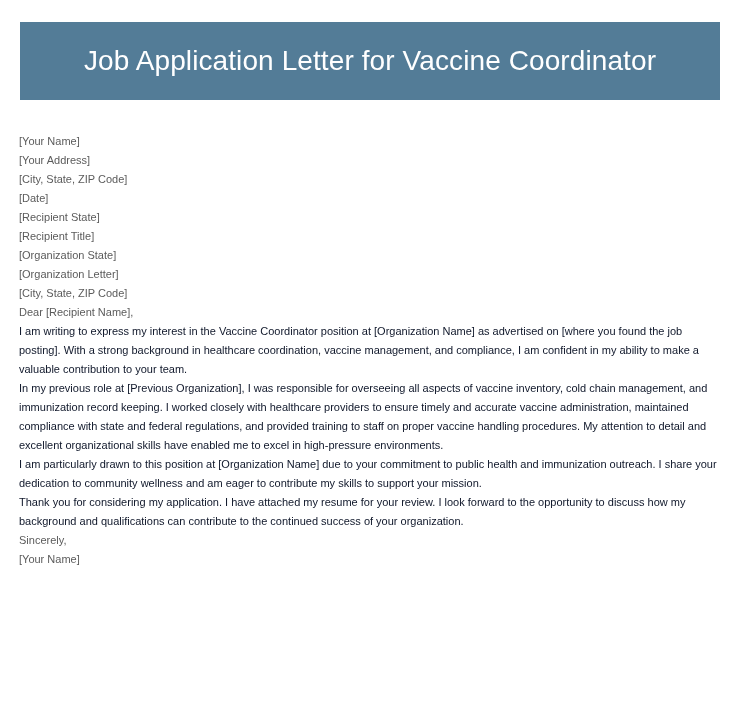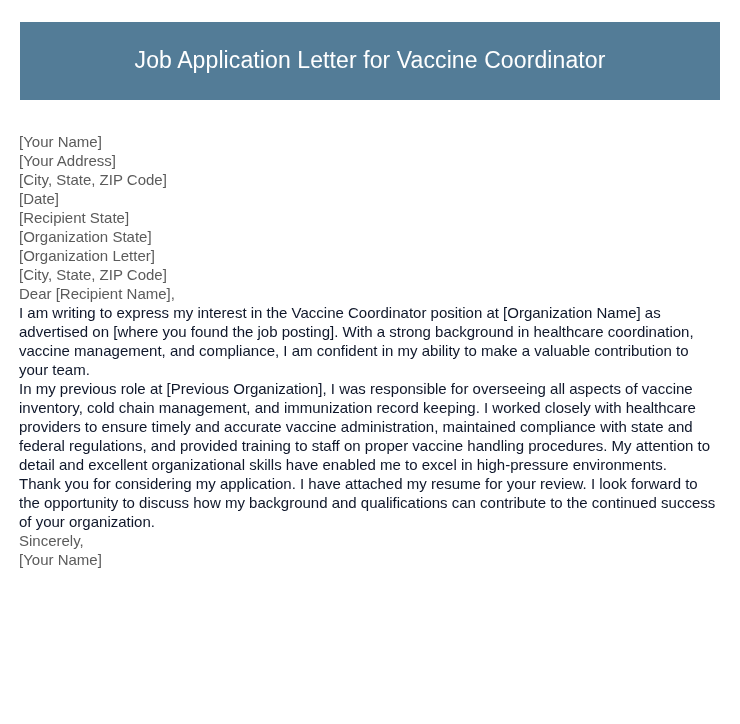--- a/index.html
+++ b/index.html
@@ -27,35 +27,35 @@
     height: 78px;
     background: #537c97;
     display: flex;
     align-items: center;
     justify-content: center;
     box-sizing: border-box;
   }
   .doc-title {
     color: #ffffff;
     font-family: "Liberation Sans", sans-serif;
-    font-size: 23px;
+    font-size: 28px;
     font-weight: 400;
     line-height: 1.2;
     letter-spacing: 0.1px;
     text-align: center;
     white-space: nowrap;
   }
   .doc-body {
     position: absolute;
     left: 19px;
     top: 132px;
     width: 702px;
     color: #5b5b5b;
     font-family: "Liberation Sans", sans-serif;
-    font-size: 15px;
+    font-size: 11px;
     line-height: 19px;
     text-align: left;
   }
   .line {
     margin: 0;
     padding: 0;
     color: #5b5b5b;
   }
   .para {
     margin: 0;
@@ -73,28 +73,30 @@
   </div>
 
   <div class="doc-body">
 
     <div class="line">[Your Name]</div>
     <div class="line">[Your Address]</div>
     <div class="line">[City, State, ZIP Code]</div>
     <div class="line">[Date]</div>
 
     <div class="line">[Recipient State]</div>
+    <div class="line">[Recipient Title]</div>
     <div class="line">[Organization State]</div>
     <div class="line">[Organization Letter]</div>
     <div class="line">[City, State, ZIP Code]</div>
 
     <div class="line">Dear [Recipient Name],</div>
 
     <p class="para">I am writing to express my interest in the Vaccine Coordinator position at [Organization Name] as advertised on [where you found the job posting]. With a strong background in healthcare coordination, vaccine management, and compliance, I am confident in my ability to make a valuable contribution to your team.</p>
     <p class="para">In my previous role at [Previous Organization], I was responsible for overseeing all aspects of vaccine inventory, cold chain management, and immunization record keeping. I worked closely with healthcare providers to ensure timely and accurate vaccine administration, maintained compliance with state and federal regulations, and provided training to staff on proper vaccine handling procedures. My attention to detail and excellent organizational skills have enabled me to excel in high-pressure environments.</p>
+    <p class="para">I am particularly drawn to this position at [Organization Name] due to your commitment to public health and immunization outreach. I share your dedication to community wellness and am eager to contribute my skills to support your mission.</p>
     <p class="para">Thank you for considering my application. I have attached my resume for your review. I look forward to the opportunity to discuss how my background and qualifications can contribute to the continued success of your organization.</p>
 
     <div class="line">Sincerely,</div>
     <div class="line">[Your Name]</div>
 
   </div>
 
 </div>
 
 </body></html>

